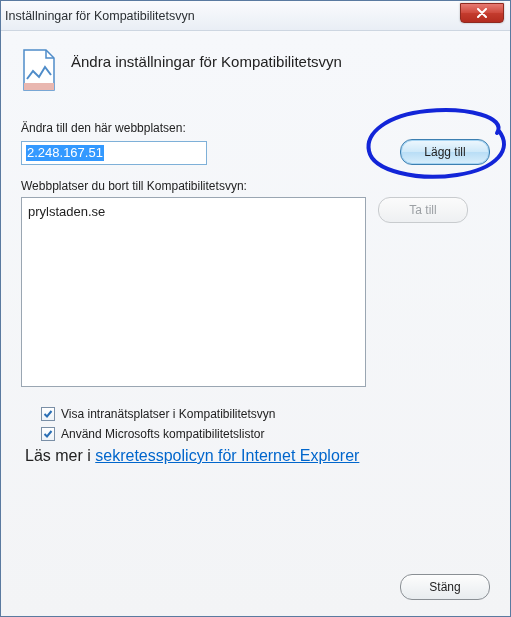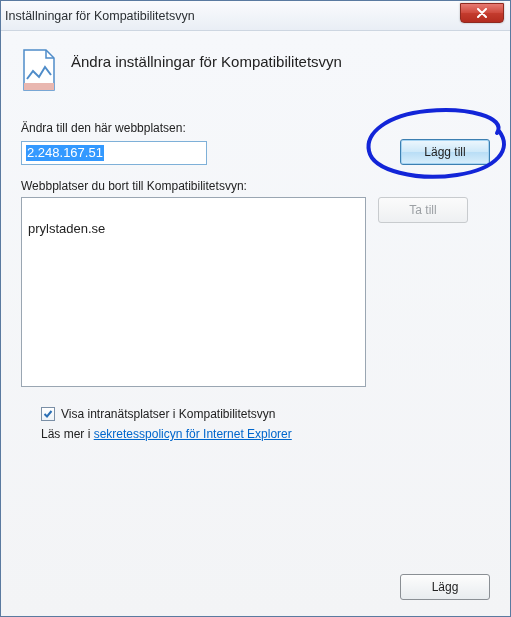--- a/index.html
+++ b/index.html
@@ -102,21 +102,21 @@
     font-size: 13px;
     line-height: 16px;
     padding: 0 1px;
     pointer-events: none;
   }
   .btn {
     min-width: 90px;
     height: 26px;
     border: 1px solid #8a8f94;
     background: linear-gradient(to bottom, #fdfdfd, #e8ecef);
-    border-radius: 3px;
+    border-radius: 12px;
     font-family: inherit;
     font-size: 12px;
     color: #222;
     cursor: pointer;
     padding: 0 10px;
   }
   .btn-focus {
     border: 1px solid #3c7fb1;
     background: linear-gradient(to bottom, #eef7fd, #cfe9f9 48%, #b9def6 52%, #d9eefb);
     box-shadow: 0 0 0 1px #a6d4f2 inset;
@@ -125,21 +125,21 @@
     color: #9ca0a4;
     border: 1px solid #c8cbce;
     background: linear-gradient(to bottom, #fbfbfb, #eef0f2);
     cursor: default;
   }
   .listbox {
     width: 345px;
     height: 190px;
     border: 1px solid #9aa6b2;
     background: #fff;
-    padding: 22px 6px;
+    padding: 5px 6px;
     font-size: 13px;
     color: #222;
     overflow: auto;
   }
   .list-item { line-height: 18px; }
   .list-row {
     display: flex;
     align-items: flex-start;
     gap: 12px;
     margin-bottom: 20px;
@@ -163,23 +163,23 @@
     justify-content: center;
     cursor: pointer;
   }
   .cb svg { display:block; }
   .link {
     color: #0066cc;
     text-decoration: underline;
     cursor: pointer;
   }
   .readmore {
-    font-size: 12px;
-    color: #222;
-    margin-left: 20px;
+    font-size: 16px;
+    color: #222;
+    margin-left: 4px;
     margin-top: 2px;
   }
   .footer {
     position: absolute;
     right: 20px;
     bottom: 16px;
   }
   .annot-circle {
     position: absolute;
     pointer-events: none;
@@ -234,24 +234,32 @@
 
     <div class="checkbox-row">
       <span class="cb">
         <svg width="10" height="10" viewBox="0 0 10 10">
             <polyline points="1.5,5 4,7.5 8.5,2" fill="none" stroke="#2a6fb5" stroke-width="2"></polyline>
           </svg>
       </span>
       <span>Visa intranätsplatser i Kompatibilitetsvyn</span>
     </div>
 
+    <div class="checkbox-row">
+      <span class="cb">
+        <svg width="10" height="10" viewBox="0 0 10 10">
+            <polyline points="1.5,5 4,7.5 8.5,2" fill="none" stroke="#2a6fb5" stroke-width="2"></polyline>
+          </svg>
+      </span>
+      <span>Använd Microsofts kompatibilitetslistor</span>
+    </div>
 
     <div class="readmore">
       <span>Läs mer i </span><span class="link">sekretesspolicyn för Internet Explorer</span>
     </div>
 
   </div>
 
   <div class="footer">
-    <button class="btn" style="min-width:90px;">Lägg</button>
+    <button class="btn" style="min-width:90px;">Stäng</button>
   </div>
 
 </div>
 
 </body></html>

